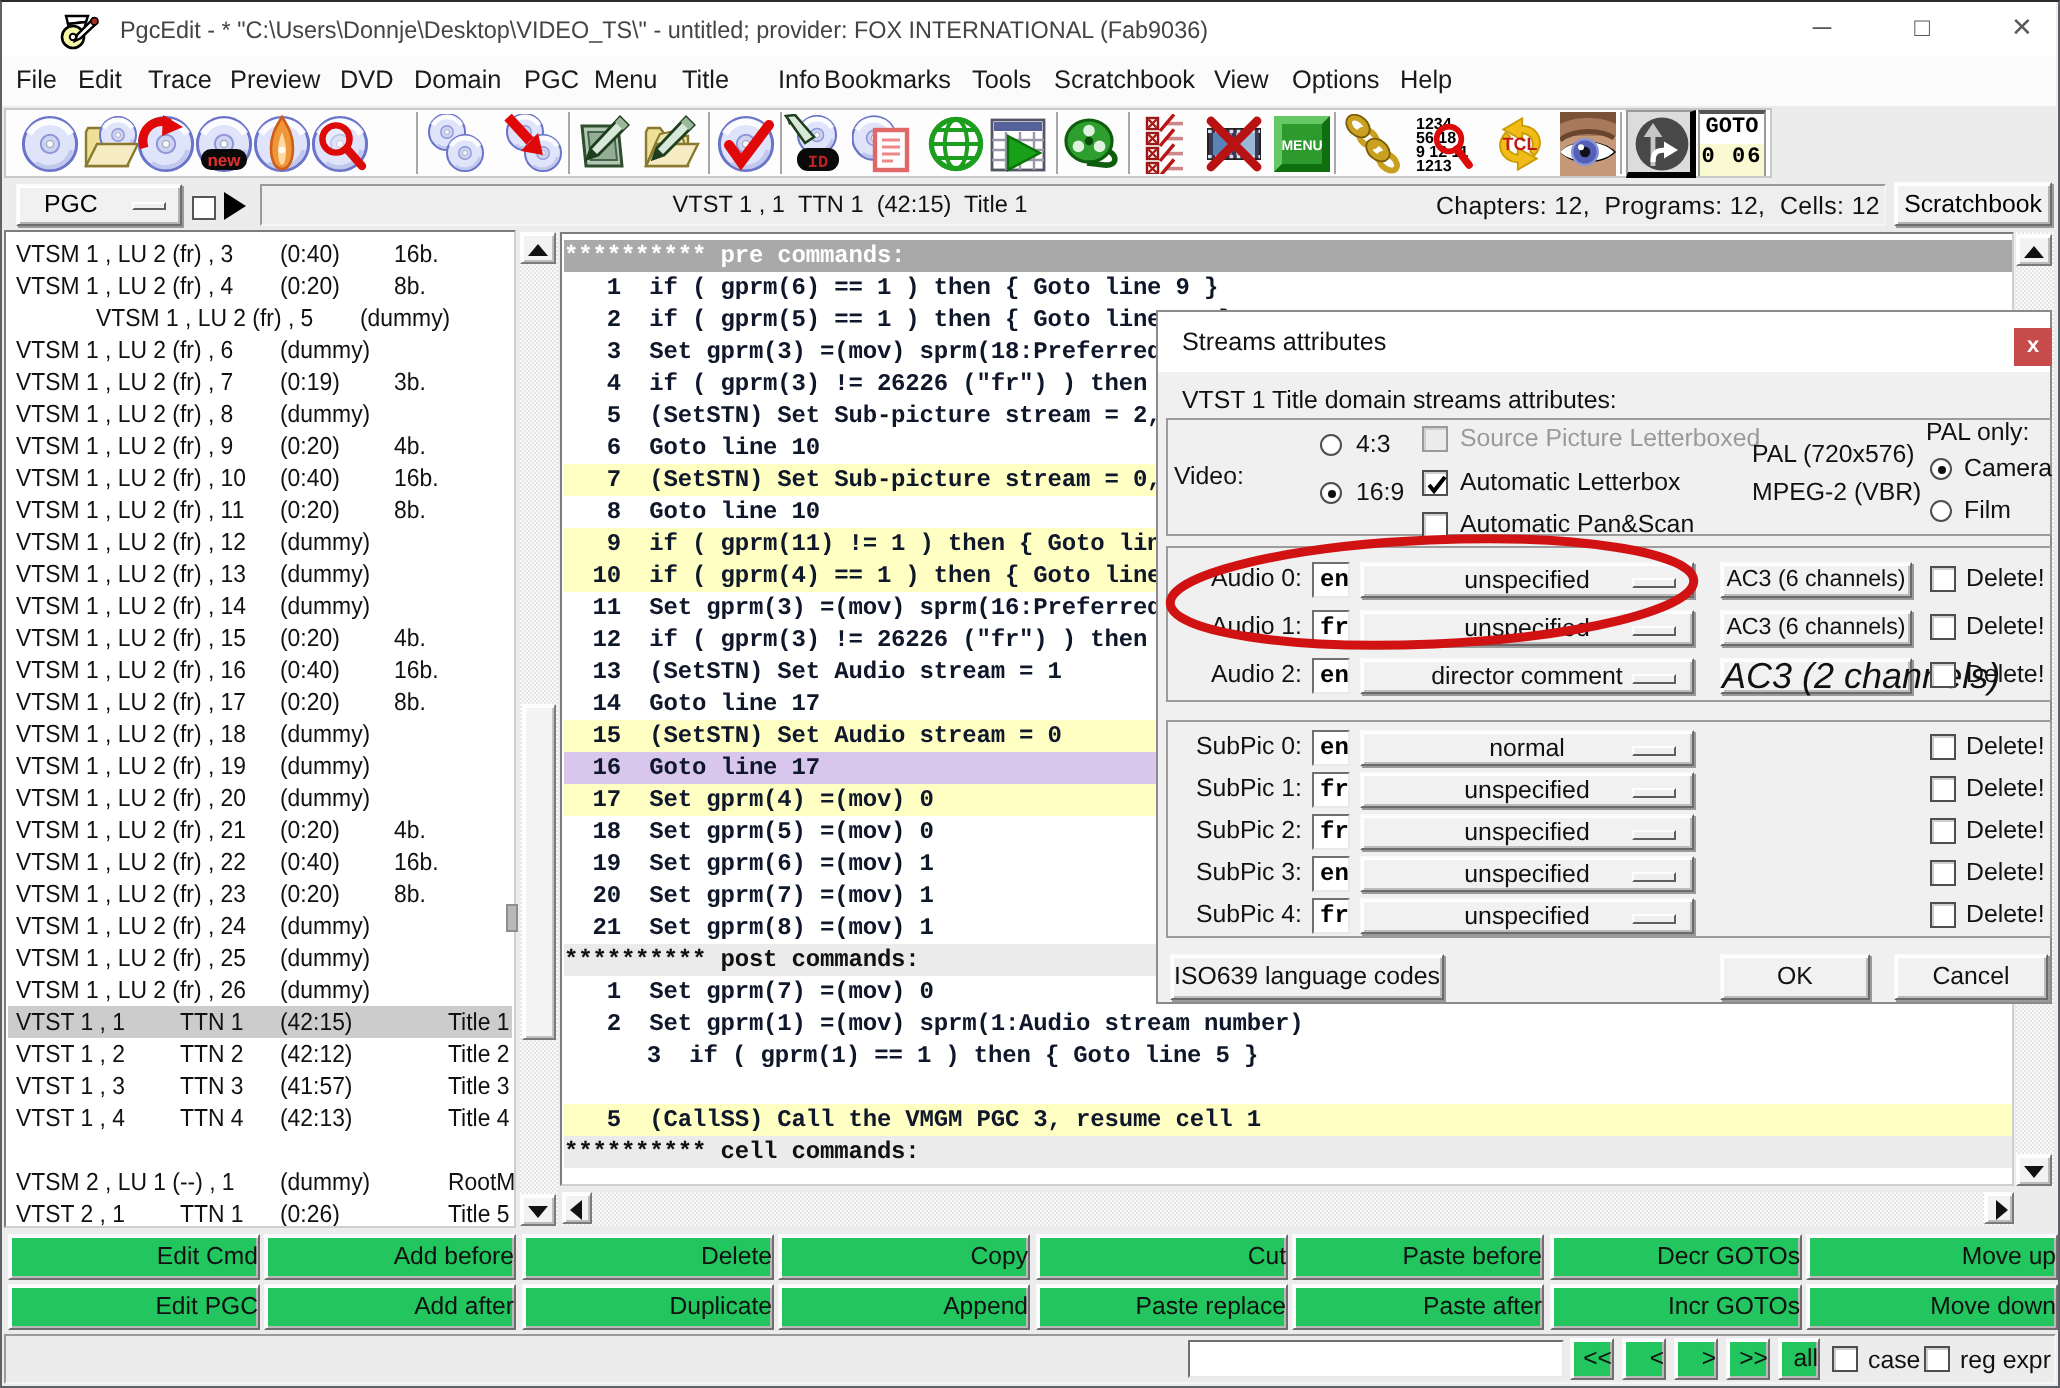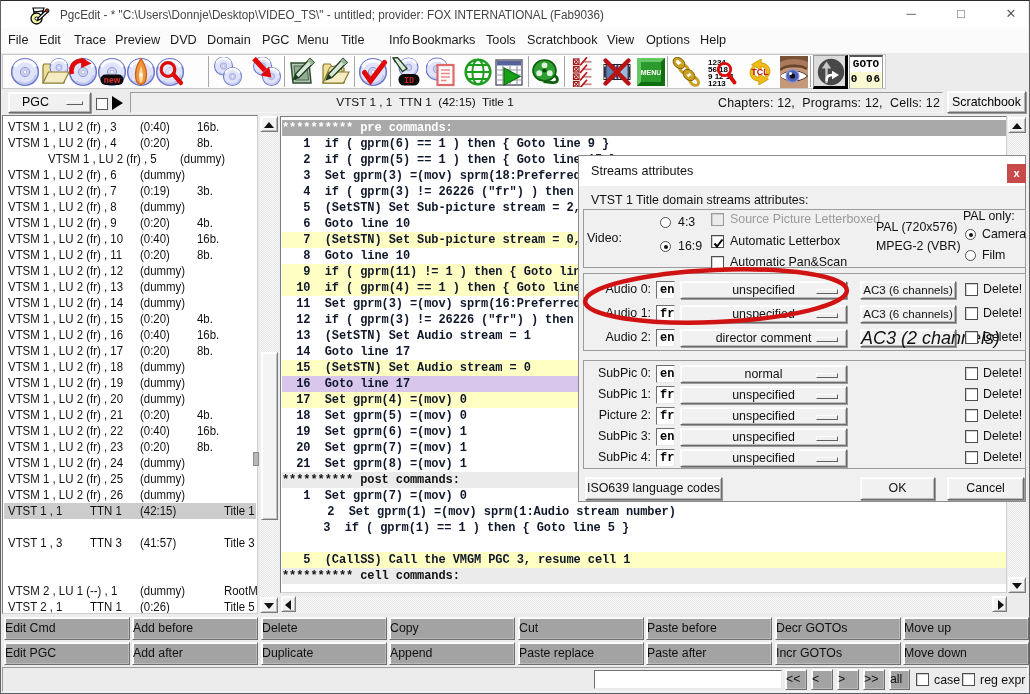--- a/index.html
+++ b/index.html
@@ -31,21 +31,21 @@
 .sbbtn { position:absolute; width:18px; height:16px; background:#f2f2f2; border:1px solid; border-color:#fdfdfd #7a7a7a #7a7a7a #fdfdfd; box-shadow:inset 1px 1px 0 #fff, inset -1px -1px 0 #bdbdbd; text-align:center; }
 .arr { width:0; height:0; position:absolute; }
 
 .txt { position:absolute; left:280px; top:116px; width:727px; height:477px; background:#ffffff; border:1px solid; border-color:#7d7d7d #cfcfcf #cfcfcf #7d7d7d; overflow:hidden; }
 .trow { position:absolute; left:1px; width:724px; height:16px; line-height:16px; font-family:"Liberation Mono",monospace; font-size:12px; font-weight:bold; white-space:pre; color:#0f172a; letter-spacing:-0.09px; }
 .hl { background:#ffffc4; }
 .hp { background:#d9c6ec; }
 .hdr1 { background:#a9a9a9; color:#ffffff; }
 .hdr2 { background:#ebebeb; color:#111; }
 
-.bbtn { position:absolute; width:126px; height:23px; background:#a3a3a3; border:1px solid; border-color:#fbfbfb #6e6e6e #6e6e6e #fbfbfb; box-shadow:inset 1px 1px 0 #ffffff, inset -1px -1px 0 #b9b9b9; font-size:12.3px; text-align:left; line-height:21px; color:#111; }
+.bbtn { position:absolute; width:126px; height:23px; background:#22c55e; border:1px solid; border-color:#fbfbfb #6e6e6e #6e6e6e #fbfbfb; box-shadow:inset 1px 1px 0 #ffffff, inset -1px -1px 0 #b9b9b9; font-size:12.3px; text-align:right; line-height:21px; color:#111; }
 
 .dialog { position:absolute; left:578px; top:155px; width:448px; height:347px; background:#f0f0f0; border:1px solid #8b8b8b; }
 .dlgtitle { position:absolute; left:0; top:0; width:446px; height:30px; background:#ffffff; }
 .group { position:absolute; border:1px solid #9c9c9c; }
 .entry { position:absolute; background:#ffffff; border:1px solid; border-color:#6f6f6f #e9e9e9 #e9e9e9 #6f6f6f; font-family:"Liberation Mono",monospace; font-size:12px; font-weight:bold; color:#000; }
 .drop { position:absolute; background:#f1f1f1; border:1px solid; border-color:#fbfbfb #6b6b6b #6b6b6b #fbfbfb; box-shadow:inset 1px 1px 0 #fff, inset -1px -1px 0 #bcbcbc, 1px 1px 0 #9a9a9a; font-size:12.4px; text-align:center; color:#111; }
 .dash { position:absolute; width:22px; height:5px; background:#efefef; border:1px solid; border-color:#fdfdfd #5f5f5f #5f5f5f #fdfdfd; }
 .cb { position:absolute; width:13px; height:13px; background:#ffffff; border:1px solid #4e4e4e; box-shadow:1px 1px 0 #cfcfcf inset; }
 .rad { position:absolute; width:11px; height:11px; background:#ffffff; border:1px solid #4e4e4e; border-radius:50%; }
 .rdot { position:absolute; left:2.5px; top:2.5px; width:4px; height:4px; background:#111; border-radius:50%; }
@@ -371,21 +371,23 @@
 <div class="lrow" style="top:243px;"><i style="left:4px;">VTSM 1 , LU 2 (fr) , 18</i><i style="left:136px;">(dummy)</i></div>
 <div class="lrow" style="top:259px;"><i style="left:4px;">VTSM 1 , LU 2 (fr) , 19</i><i style="left:136px;">(dummy)</i></div>
 <div class="lrow" style="top:275px;"><i style="left:4px;">VTSM 1 , LU 2 (fr) , 20</i><i style="left:136px;">(dummy)</i></div>
 <div class="lrow" style="top:291px;"><i style="left:4px;">VTSM 1 , LU 2 (fr) , 21</i><i style="left:136px;">(0:20)</i><i style="left:193px;">4b.</i></div>
 <div class="lrow" style="top:307px;"><i style="left:4px;">VTSM 1 , LU 2 (fr) , 22</i><i style="left:136px;">(0:40)</i><i style="left:193px;">16b.</i></div>
 <div class="lrow" style="top:323px;"><i style="left:4px;">VTSM 1 , LU 2 (fr) , 23</i><i style="left:136px;">(0:20)</i><i style="left:193px;">8b.</i></div>
 <div class="lrow" style="top:339px;"><i style="left:4px;">VTSM 1 , LU 2 (fr) , 24</i><i style="left:136px;">(dummy)</i></div>
 <div class="lrow" style="top:355px;"><i style="left:4px;">VTSM 1 , LU 2 (fr) , 25</i><i style="left:136px;">(dummy)</i></div>
 <div class="lrow" style="top:371px;"><i style="left:4px;">VTSM 1 , LU 2 (fr) , 26</i><i style="left:136px;">(dummy)</i></div>
 <div class="lrow" style="top:387px;background:#cccccc;"><i style="left:4px;">VTST 1 , 1</i><i style="left:86px;">TTN 1</i><i style="left:136px;">(42:15)</i><i style="left:220px;">Title 1</i></div>
+<div class="lrow" style="top:403px;"><i style="left:4px;">VTST 1 , 2</i><i style="left:86px;">TTN 2</i><i style="left:136px;">(42:12)</i><i style="left:220px;">Title 2</i></div>
 <div class="lrow" style="top:419px;"><i style="left:4px;">VTST 1 , 3</i><i style="left:86px;">TTN 3</i><i style="left:136px;">(41:57)</i><i style="left:220px;">Title 3</i></div>
+<div class="lrow" style="top:435px;"><i style="left:4px;">VTST 1 , 4</i><i style="left:86px;">TTN 4</i><i style="left:136px;">(42:13)</i><i style="left:220px;">Title 4</i></div>
 <div class="lrow" style="top:467px;"><i style="left:4px;">VTSM 2 , LU 1 (--) , 1</i><i style="left:136px;">(dummy)</i><i style="left:220px;">RootM</i></div>
 <div class="lrow" style="top:483px;"><i style="left:4px;">VTST 2 , 1</i><i style="left:86px;">TTN 1</i><i style="left:136px;">(0:26)</i><i style="left:220px;">Title 5</i></div>
 </div>
 
 <div class="sbtrough" style="left:260px; top:116px; width:19px; height:497px;"></div>
 <div class="sbbtn" style="left:260px; top:116px;">
     <span class="arr" style="left:3px; top:5px; border-bottom:6px solid #111; border-left:5px solid transparent; border-right:5px solid transparent;"></span>
   </div>
 <div class="abs" style="left:261px; top:352px; width:17px; height:168px; background:#f4f4f4; border:1px solid; border-color:#fdfdfd #7a7a7a #7a7a7a #fdfdfd; box-shadow:inset 1px 1px 0 #fff, inset -1px -1px 0 #c2c2c2;"></div>
 <div class="sbbtn" style="left:260px; top:597px;">
@@ -411,21 +413,21 @@
 <div class="trow" style="top:227px;">  14  Goto line 17</div>
 <div class="trow hl" style="top:243px;">  15  (SetSTN) Set Audio stream = 0</div>
 <div class="trow hp" style="top:259px;">  16  Goto line 17</div>
 <div class="trow hl" style="top:275px;">  17  Set gprm(4) =(mov) 0</div>
 <div class="trow" style="top:291px;">  18  Set gprm(5) =(mov) 0</div>
 <div class="trow" style="top:307px;">  19  Set gprm(6) =(mov) 1</div>
 <div class="trow" style="top:323px;">  20  Set gprm(7) =(mov) 1</div>
 <div class="trow" style="top:339px;">  21  Set gprm(8) =(mov) 1</div>
 <div class="trow hdr2" style="top:355px;">********** post commands:</div>
 <div class="trow" style="top:371px;">   1  Set gprm(7) =(mov) 0</div>
-<div class="trow" style="top:387px;margin-left:24px;">   2  Set gprm(1) =(mov) sprm(1:Audio stream number)</div>
+<div class="trow" style="top:387px;">   2  Set gprm(1) =(mov) sprm(1:Audio stream number)</div>
 <div class="trow" style="top:403px;padding-left:20px;">   3  if ( gprm(1) == 1 ) then { Goto line 5 }</div>
 <div class="trow hl" style="top:435px;">   5  (CallSS) Call the VMGM PGC 3, resume cell 1</div>
 <div class="trow hdr2" style="top:451px;">********** cell commands:</div>
 </div>
 
 <div class="sbtrough" style="left:1008px; top:116px; width:19px; height:477px;"></div>
 <div class="sbbtn" style="left:1008px; top:117px;">
     <span class="arr" style="left:3px; top:5px; border-bottom:6px solid #111; border-left:5px solid transparent; border-right:5px solid transparent;"></span>
   </div>
 <div class="sbbtn" style="left:1008px; top:577px;">
@@ -524,21 +526,21 @@
 <div class="dlbl" style="left:16px; top:210px; width:56px; text-align:right;">SubPic 0:</div>
 <div class="entry" style="left:77px; top:209px; width:19px; height:18px; padding-left:3px; line-height:16px;">en</div>
 <div class="drop" style="left:101px; top:209px; width:167px; height:18px; line-height:16px;">normal<span class="dash" style="right:8px; top:7px;"></span></div>
 <div class="cb" style="left:386px; top:211px;"></div>
 <div class="dlbl" style="left:404px; top:210px;">Delete!</div>
 <div class="dlbl" style="left:16px; top:231px; width:56px; text-align:right;">SubPic 1:</div>
 <div class="entry" style="left:77px; top:230px; width:19px; height:18px; padding-left:3px; line-height:16px;">fr</div>
 <div class="drop" style="left:101px; top:230px; width:167px; height:18px; line-height:16px;">unspecified<span class="dash" style="right:8px; top:7px;"></span></div>
 <div class="cb" style="left:386px; top:232px;"></div>
 <div class="dlbl" style="left:404px; top:231px;">Delete!</div>
-<div class="dlbl" style="left:16px; top:252px; width:56px; text-align:right;">Picture 2:</div>
+<div class="dlbl" style="left:16px; top:252px; width:56px; text-align:right;">SubPic 2:</div>
 <div class="entry" style="left:77px; top:251px; width:19px; height:18px; padding-left:3px; line-height:16px;">fr</div>
 <div class="drop" style="left:101px; top:251px; width:167px; height:18px; line-height:16px;">unspecified<span class="dash" style="right:8px; top:7px;"></span></div>
 <div class="cb" style="left:386px; top:253px;"></div>
 <div class="dlbl" style="left:404px; top:252px;">Delete!</div>
 <div class="dlbl" style="left:16px; top:273px; width:56px; text-align:right;">SubPic 3:</div>
 <div class="entry" style="left:77px; top:272px; width:19px; height:18px; padding-left:3px; line-height:16px;">en</div>
 <div class="drop" style="left:101px; top:272px; width:167px; height:18px; line-height:16px;">unspecified<span class="dash" style="right:8px; top:7px;"></span></div>
 <div class="cb" style="left:386px; top:274px;"></div>
 <div class="dlbl" style="left:404px; top:273px;">Delete!</div>
 <div class="dlbl" style="left:16px; top:294px; width:56px; text-align:right;">SubPic 4:</div>

